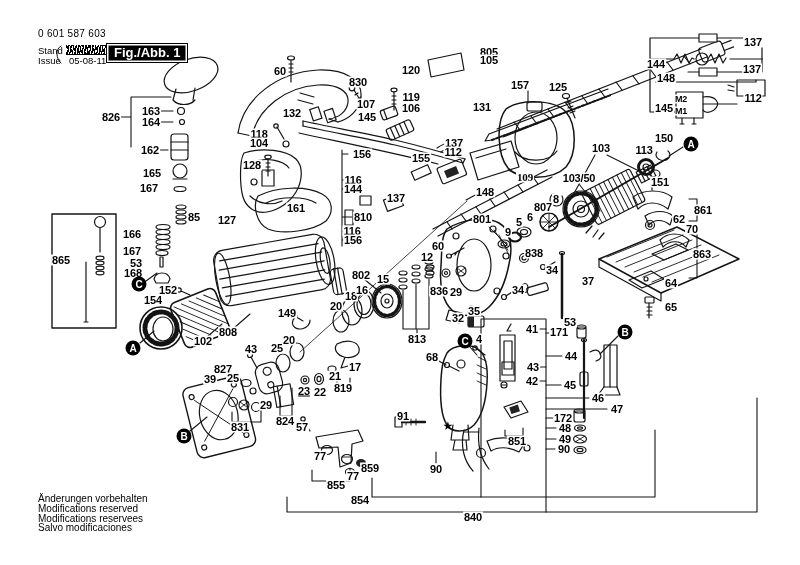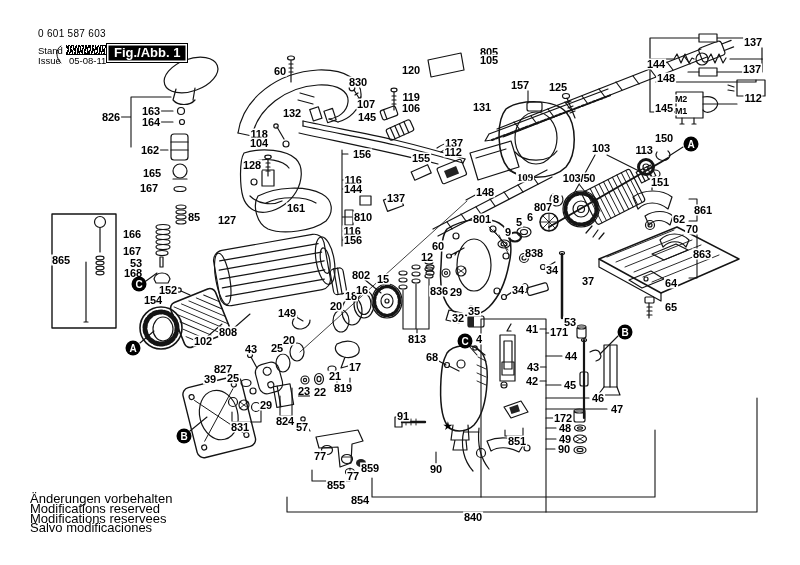--- a/index.html
+++ b/index.html
@@ -18,21 +18,21 @@
   .stand-label{position:absolute;left:38px;top:45px;font-size:9.5px}
   .issue-label{position:absolute;left:38px;top:55px;font-size:9.5px}
   .issue-date{position:absolute;left:69px;top:55px;font-size:9.5px}
   .scribble{position:absolute;left:66px;top:45px;width:40px;height:9px;
             background:repeating-linear-gradient(100deg,#000 0 1.1px,rgba(0,0,0,0) 1.1px 2.4px),
                        repeating-linear-gradient(70deg,#000 0 1px,rgba(0,0,0,0) 1px 3px);
             border-bottom:1px solid #000}
   .figbox{position:absolute;left:106px;top:43px;background:#000;color:#fff;font-size:13px;
           font-weight:bold;padding:1px 7px 2px;border:1.5px solid #000;
           box-shadow:inset 0 0 0 1.5px #fff;line-height:15px}
-  .mods{position:absolute;left:30px;top:494px;font-size:13px;line-height:9.8px}
+  .mods{position:absolute;left:38px;top:494px;font-size:10px;line-height:9.8px}
   .footnote{position:absolute;left:655px;top:499px;font-size:9.5px;line-height:11.5px}
   .footnote .l1{font-weight:bold}
   .footnote .l1 .st{font-weight:normal;margin-right:3px}
   .footnote .l2{padding-left:10px}
 </style>
 </head>
 <body>
 
 <div class="stage">
 

